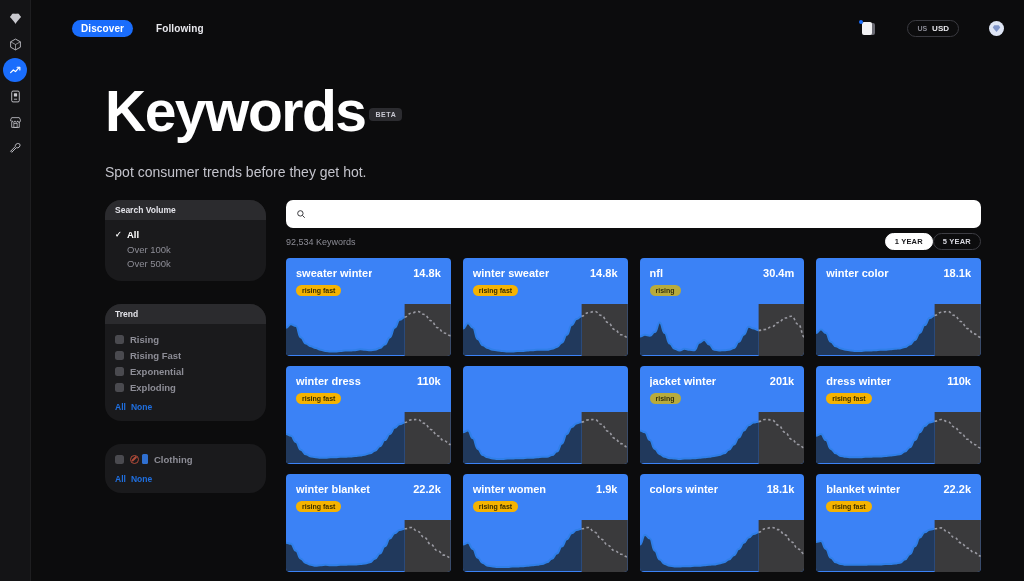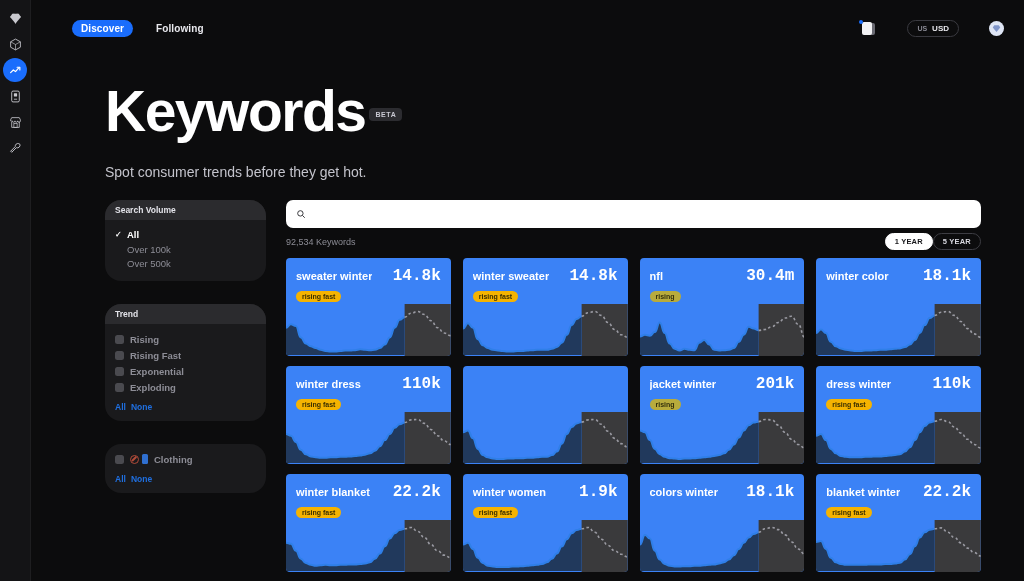--- a/index.html
+++ b/index.html
@@ -163,21 +163,21 @@
   .card {
     background: #3b82f6; border-radius: 4px; overflow: hidden;
     height: 98px; position: relative;
   }
   .card-top { padding: 9px 10px 0 10px; }
   .card-hdr { display: flex; align-items: baseline; }
   .kw {
     font-size: 11px; font-weight: 700; color: #ffffff;
     white-space: nowrap; overflow: hidden; text-overflow: ellipsis;
   }
-  .vol { margin-left: auto; font-size: 16px; font-weight: 700; color: #ffffff; padding-left:6px;font-family:Liberation Mono, monospace; }
+  .vol { margin-left: auto; font-size: 11px; font-weight: 700; color: #ffffff; padding-left:6px; }
   .badge {
     display: inline-block; margin-top: 5px;
     font-size: 7px; font-weight: 700;
     padding: 2px 6px; border-radius: 20px;
     color: #3a2f00;
   }
   .badge.rising-fast { background: #f5b301; }
   .badge.rising { background: #b8ab3c; color: #34310d; }
   .chart {
     position: absolute; left: 0; bottom: 0; width: 100%; height: 52px;

